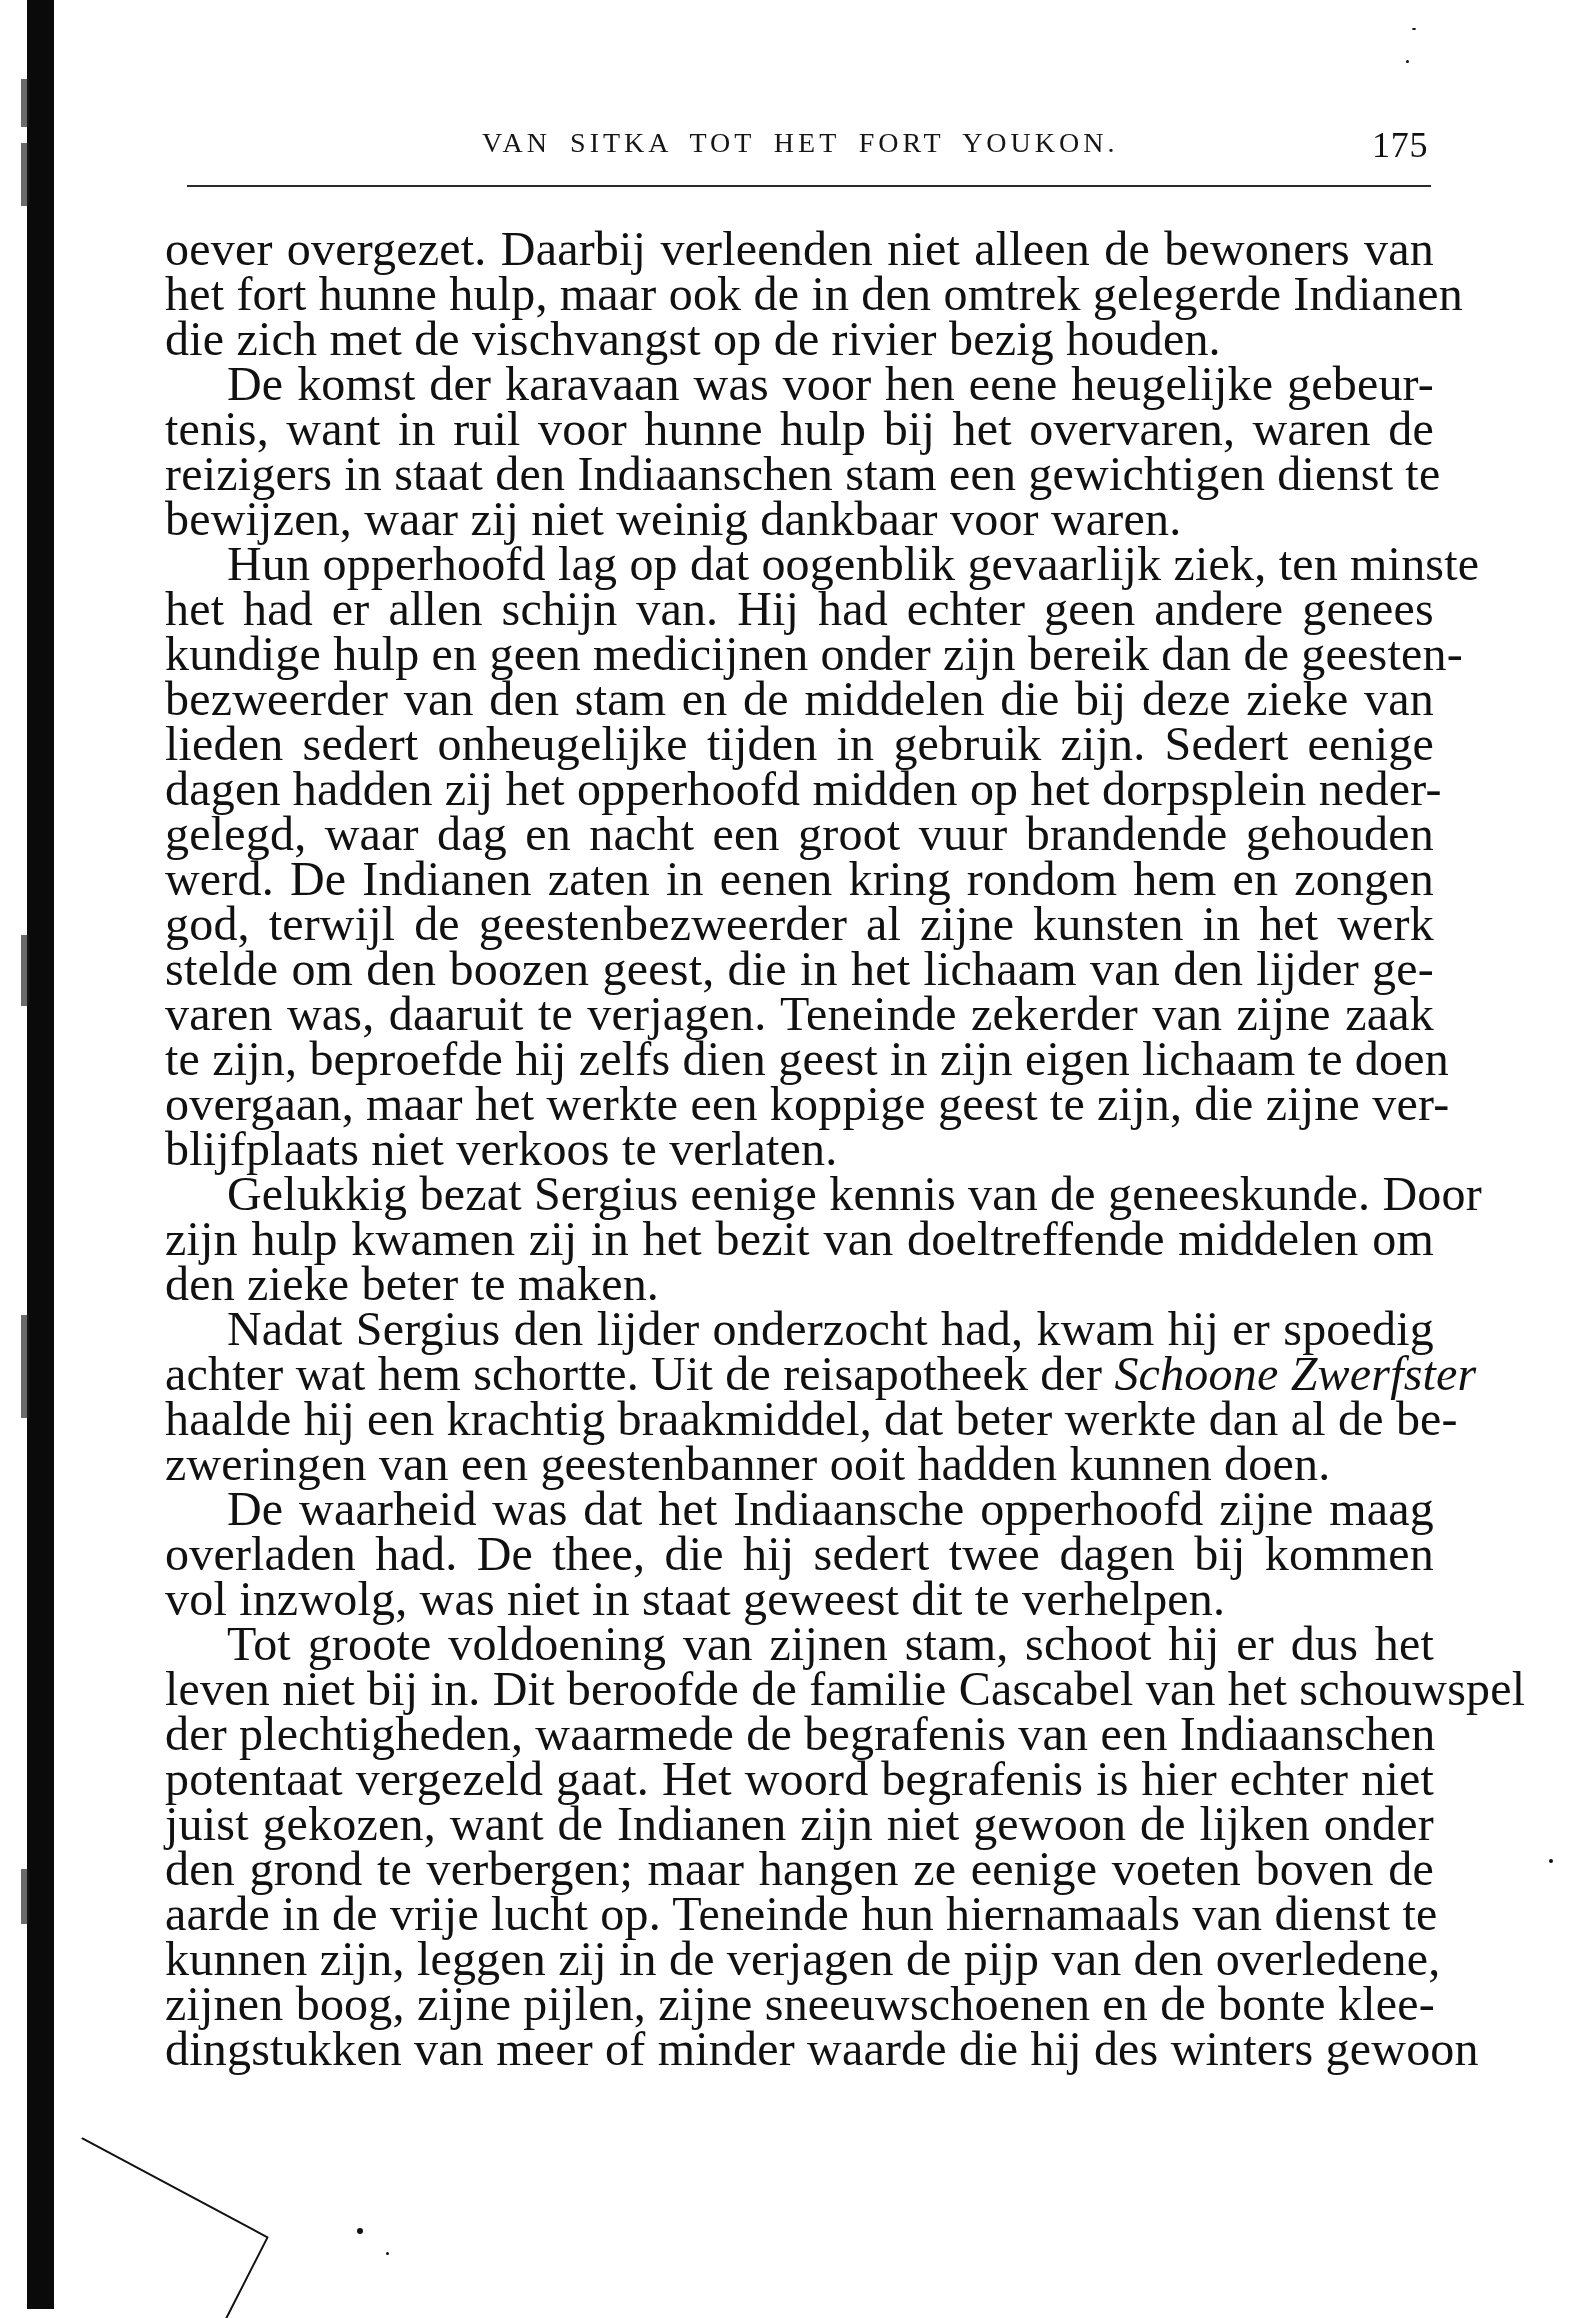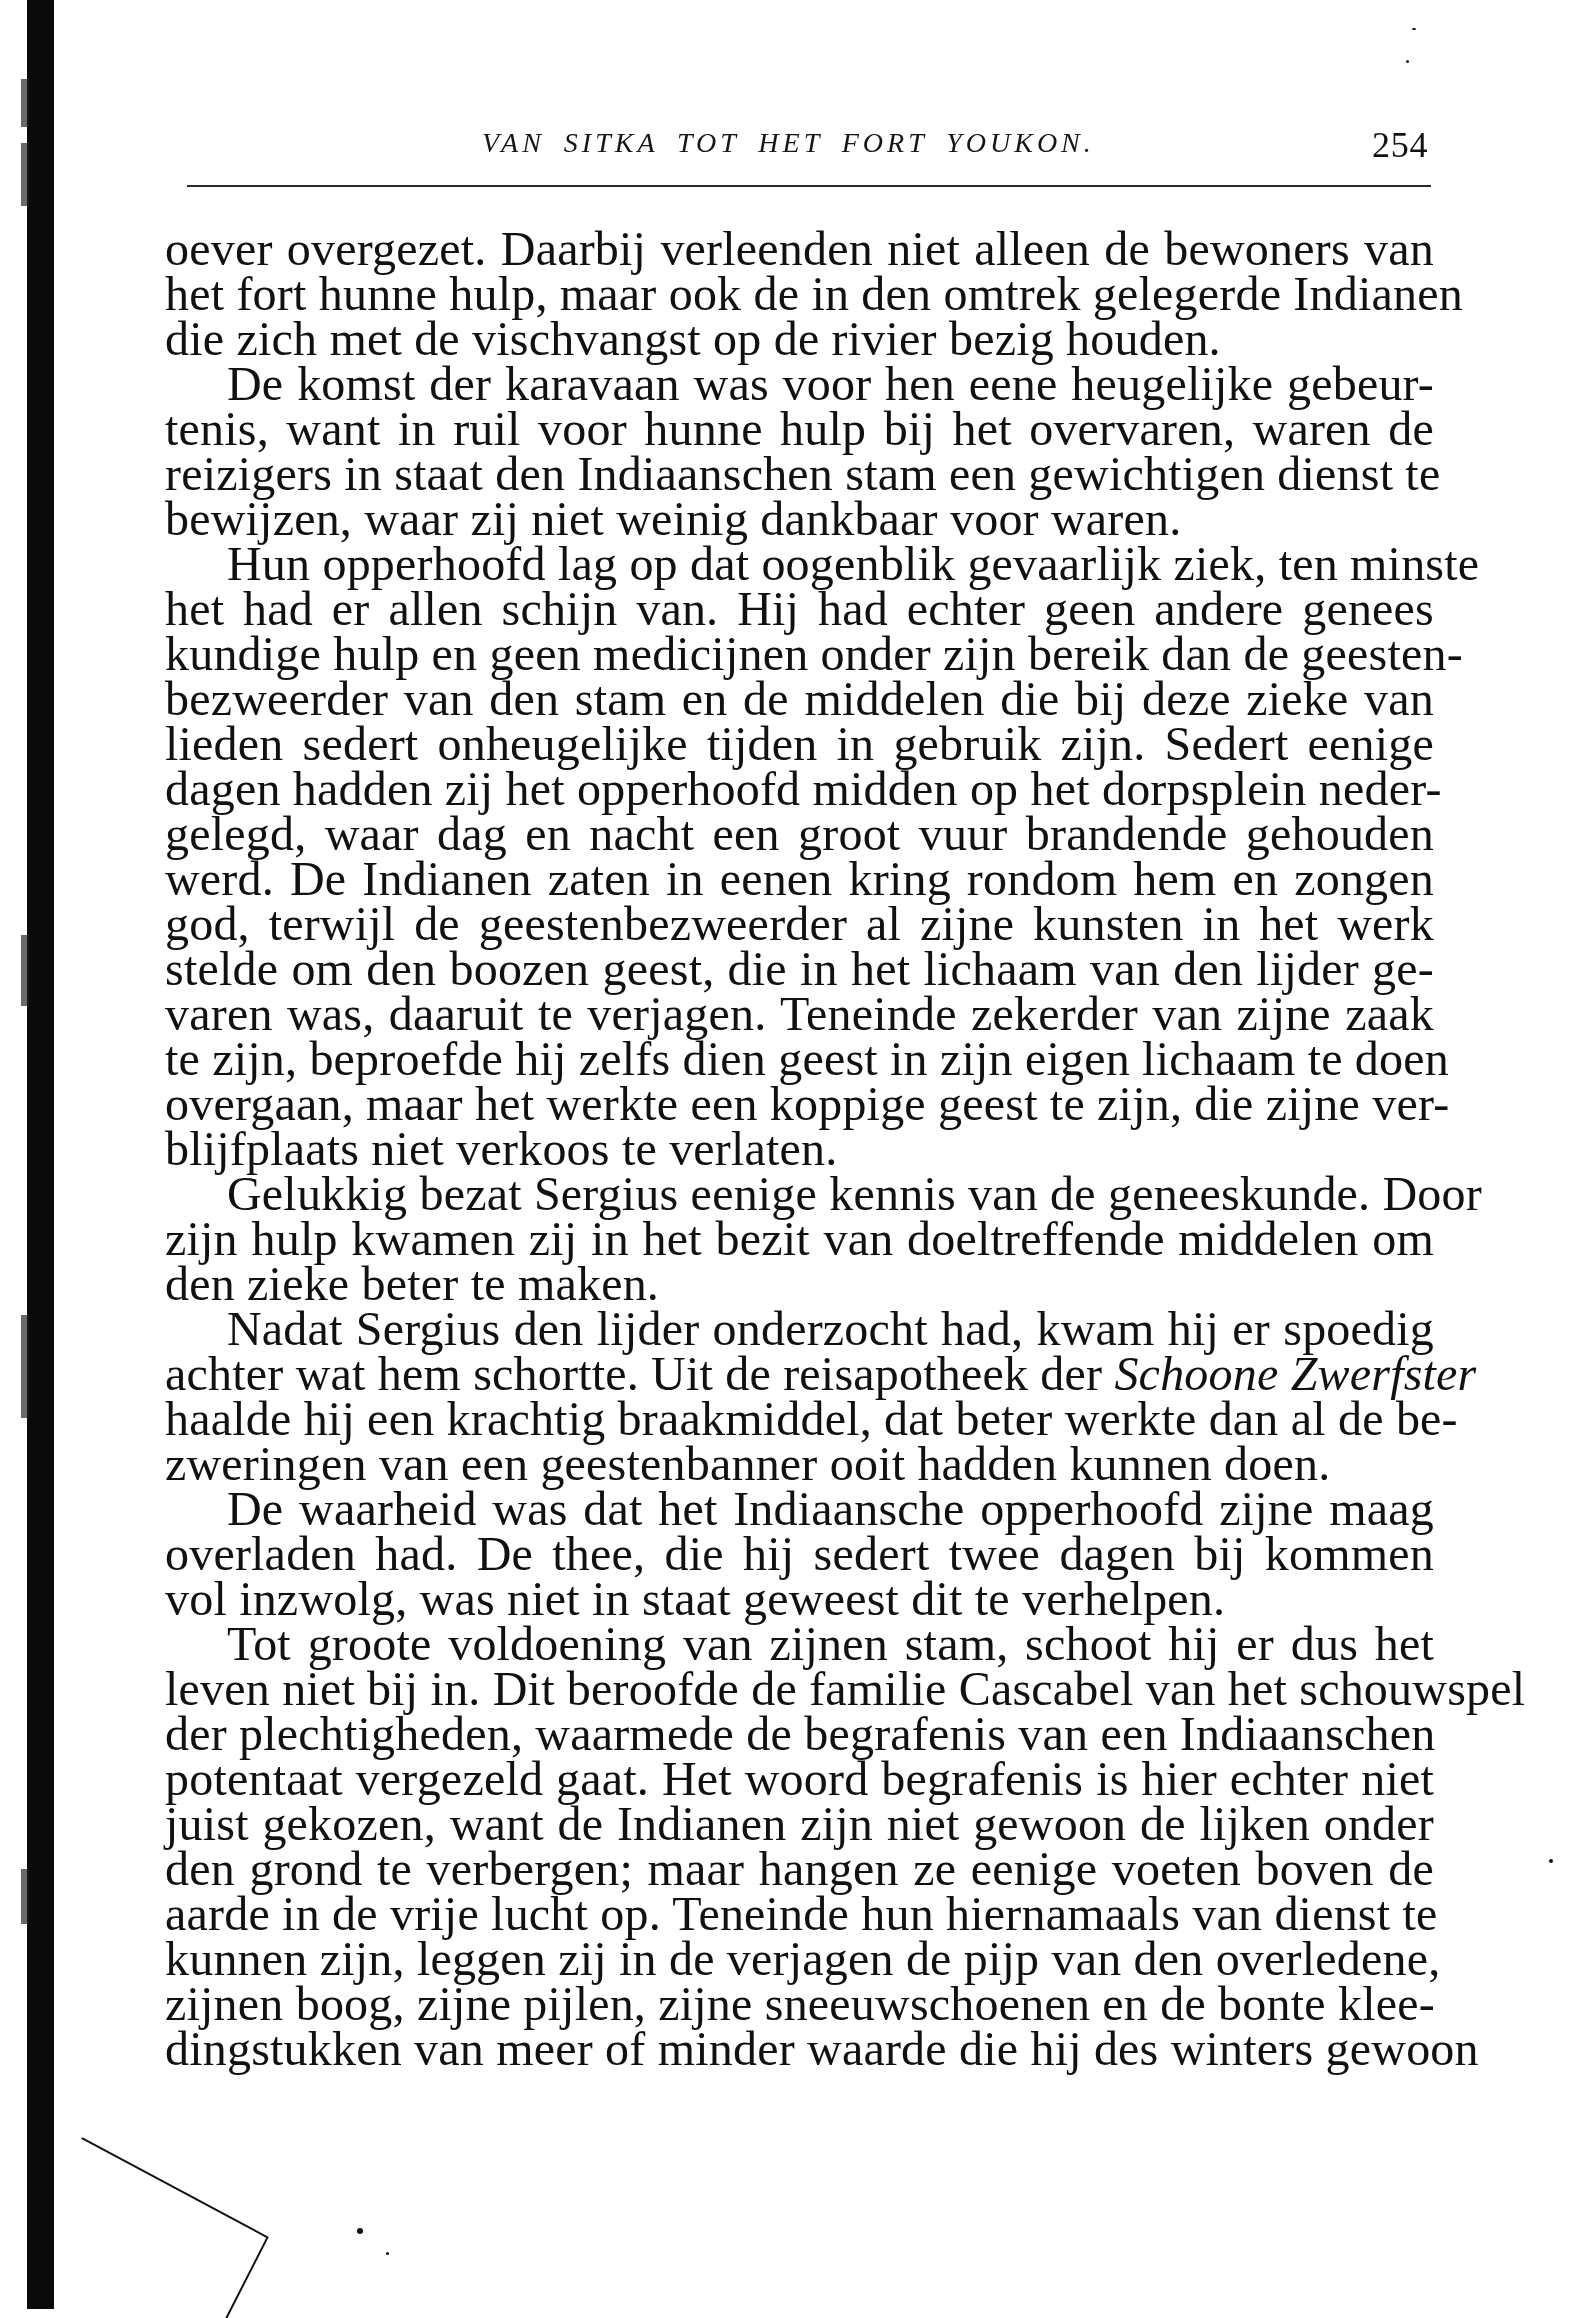--- a/index.html
+++ b/index.html
@@ -38,21 +38,20 @@
     height: 48px;
   }
   .header-title {
     position: absolute;
     left: 482px;
     top: 0;
     font-size: 28px;
     letter-spacing: 4px;
     word-spacing: 8px;
     color: #161616;
-    font-style: italic;
   }
   .page-number {
     position: absolute;
     left: 1372px;
     top: -3.2px;
     font-size: 36px;
     letter-spacing: 0.8px;
     color: #111;
   }
   .header-rule {
@@ -106,21 +105,21 @@
 
 <div class="binding-strip"></div>
 <div class="binding-speckle" style="top:79px;height:48px;"></div>
 <div class="binding-speckle" style="top:143px;height:63px;"></div>
 <div class="binding-speckle" style="top:935px;height:71px;"></div>
 <div class="binding-speckle" style="top:1315px;height:103px;"></div>
 <div class="binding-speckle" style="top:1869px;height:55px;"></div>
 
 <header class="running-header">
   <span class="header-title">VAN SITKA TOT HET FORT YOUKON.</span>
-  <span class="page-number">254</span>
+  <span class="page-number">175</span>
 </header>
 <div class="header-rule"></div>
 
 <main class="body-text">
 
   <div>
     <span class="line">oever overgezet. Daarbij verleenden niet alleen de bewoners van</span>
     <span class="line">het fort hunne hulp, maar ook de in den omtrek gelegerde Indianen</span>
     <span class="line last">die zich met de vischvangst op de rivier bezig houden.</span>
   </div>

